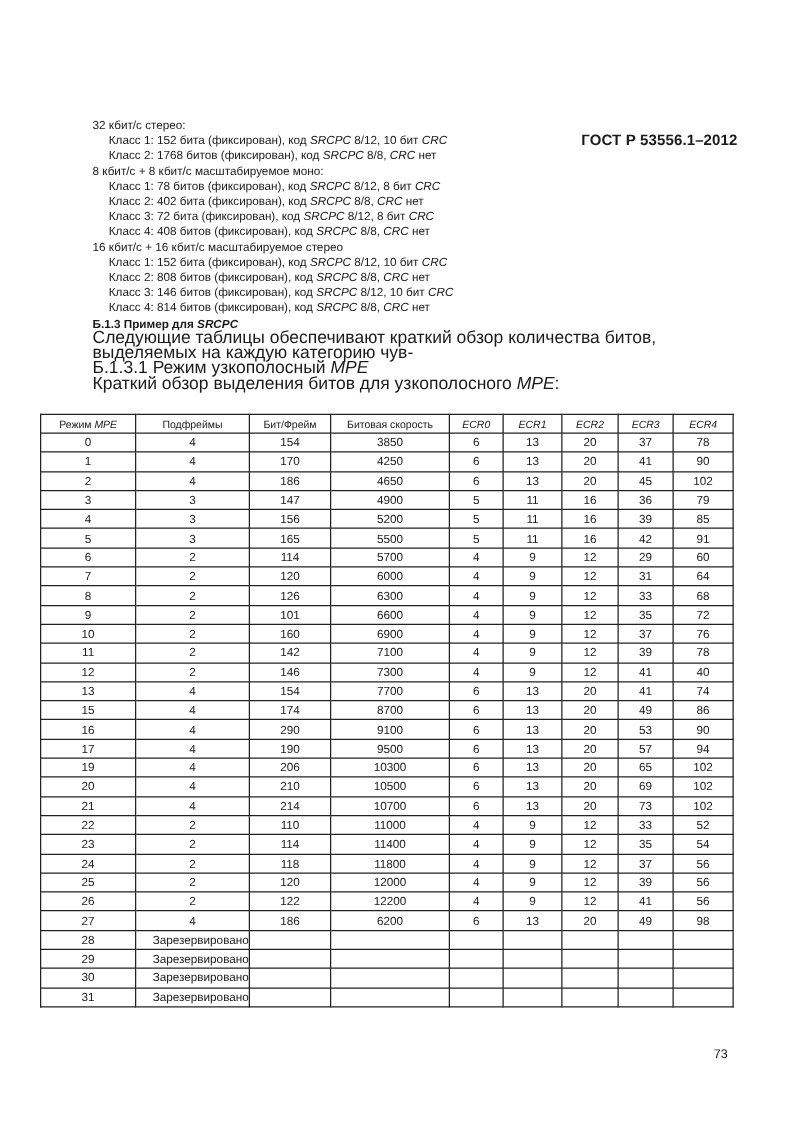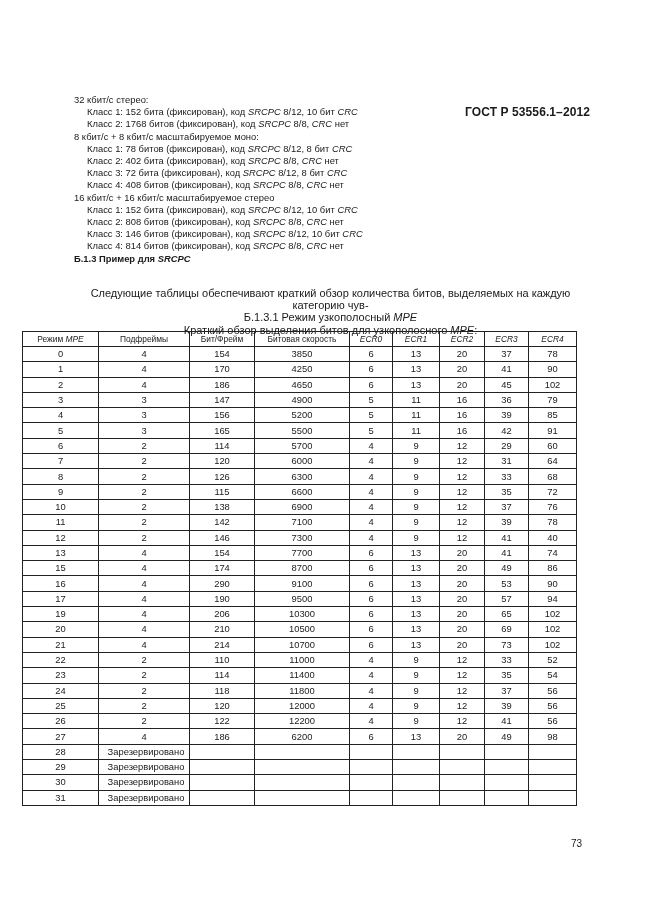--- a/index.html
+++ b/index.html
@@ -15,38 +15,38 @@
     position: absolute; left: 74px; top: 94px; width: 520px;
     font-size: 9.4px; line-height: 12.2px;
   }
   .line { white-space: nowrap; }
   .indent { padding-left: 13px; }
   .section {
     position: absolute; left: 74px; top: 253px;
     font-size: 9.4px; font-weight: bold;
   }
   .para {
-    position: absolute; left: 62px; top: 287px; width: 525px;
-    font-size: 11px; line-height: 12.2px; text-align: center;
+    position: absolute; left: 62px; top: 263px; width: 525px;
+    font-size: 14px; line-height: 12.2px;
   }
   .para .first { padding-left: 12px; }
   .para .sub { padding-left: 12px; }
   i { font-style: italic; }
   table.bits {
-    position: absolute; left: 22px; top: 331px;
+    position: absolute; left: 32px; top: 331px;
     border-collapse: collapse; table-layout: fixed;
     font-size: 9.4px;
   }
   table.bits th, table.bits td {
     border: 1px solid #222; text-align: center; padding: 0;
     height: 14.3px; line-height: 14px; overflow: hidden; white-space: nowrap;
   }
   table.bits th { font-weight: normal; font-size: 8.4px; height: 14px; }
   table.bits thead tr { border-bottom: 1.6px solid #111; }
-  table.bits td.reserved { text-align: center; padding-left: 4px; }
+  table.bits td.reserved { text-align: right; padding-left: 4px; }
   table.bits { border: 1.4px solid #111; }
   .page-num {
     position: absolute; left: 571px; top: 838px; font-size: 10px;
   }
 </style>
 </head>
 <body>
 
 <div class="doc-code">ГОСТ Р 53556.1–2012</div>
 
@@ -197,32 +197,32 @@
         <td>6300</td>
         <td>4</td>
         <td>9</td>
         <td>12</td>
         <td>33</td>
         <td>68</td>
       </tr>
       <tr>
         <td>9</td>
         <td>2</td>
-        <td>115</td>
+        <td>101</td>
         <td>6600</td>
         <td>4</td>
         <td>9</td>
         <td>12</td>
         <td>35</td>
         <td>72</td>
       </tr>
       <tr>
         <td>10</td>
         <td>2</td>
-        <td>138</td>
+        <td>160</td>
         <td>6900</td>
         <td>4</td>
         <td>9</td>
         <td>12</td>
         <td>37</td>
         <td>76</td>
       </tr>
       <tr>
         <td>11</td>
         <td>2</td>

